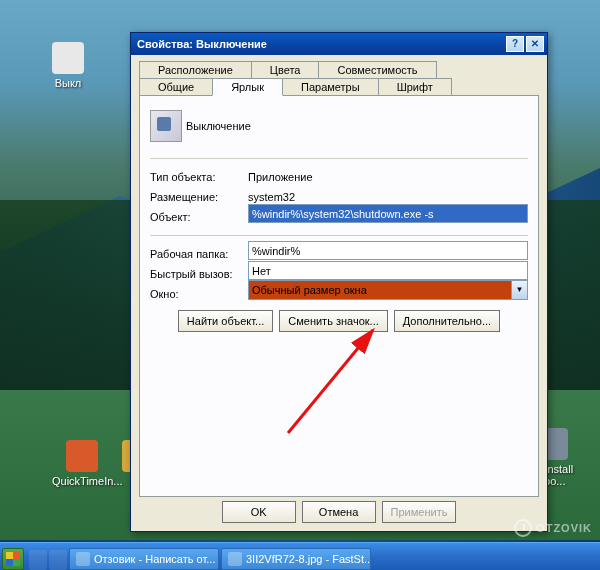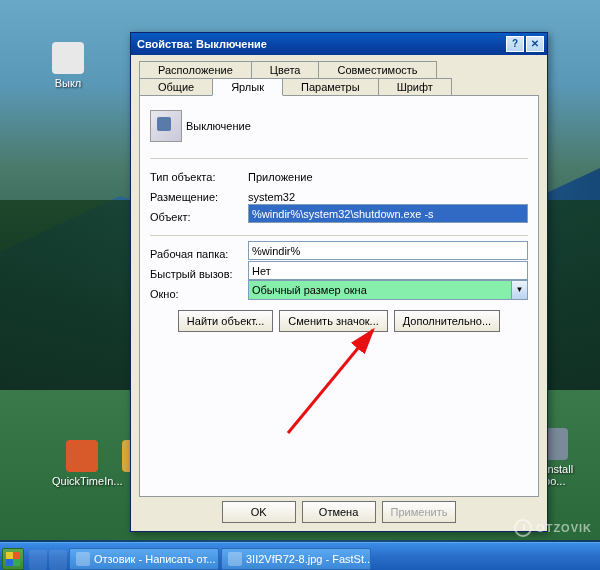--- a/index.html
+++ b/index.html
@@ -29,21 +29,21 @@
 .tab-row2{margin-top:0}
 .tab-content{border:1px solid #919b9c;background:#fcfcfe;padding:10px;margin:0 8px 8px;height:402px;position:relative}
 .icon-section{display:flex;align-items:center;gap:4px;padding:4px 0 12px}
 .app-icon{width:32px;height:32px;border:1px solid #999;background:linear-gradient(135deg,#e8e8f0 0%,#c8c8d8 100%);position:relative}
 .app-icon::after{content:"";position:absolute;top:6px;left:6px;width:14px;height:14px;background:#5a7aaa;border-radius:2px}
 .field-row{display:flex;align-items:flex-end;margin:0 0;min-height:20px}
 .field-label{width:98px;font-size:11px}
 .field-value{font-size:11px}
 .field-input{flex:1;border:1px solid #7f9db9;background:#fff;height:19px;padding:1px 3px;font-size:11px}
 .field-input.selected{background:#316ac5;color:#fff}
-.field-select{flex:1;border:1px solid #7f9db9;background:#86efac;height:20px;display:flex;align-items:center;padding:0 3px;position:relative}
+.field-select{flex:1;border:1px solid #7f9db9;background:#c2410c;height:20px;display:flex;align-items:center;padding:0 3px;position:relative}
 .field-select .arrow{position:absolute;right:0;top:0;width:16px;height:18px;background:linear-gradient(180deg,#ecf4fc 0%,#bcd4f0 100%);border-left:1px solid #7f9db9;text-align:center;line-height:18px;font-size:8px}
 .sep{border-top:1px solid #d0d0c0;margin:4px 0}
 .btn-row{display:flex;gap:6px;justify-content:center;margin-top:10px}
 .btn{border:1px solid #707070;background:linear-gradient(180deg,#fdfdfd 0%,#ece9d8 100%);height:22px;padding:0 8px;font-size:11px;cursor:pointer;min-width:90px}
 .dialog-buttons{position:absolute;bottom:8px;left:0;right:0;display:flex;gap:6px;justify-content:center;padding:0 8px}
 .dialog-buttons .btn{min-width:74px}
 .btn.disabled{color:#a0a0a0}
 .arrow-overlay{position:absolute;top:318px;left:278px;pointer-events:none;z-index:10}
 .arrow-overlay svg{width:110px;height:120px}
 .watermark{position:absolute;bottom:33px;right:8px;color:rgba(255,255,255,0.55);font-size:16px;font-weight:bold;letter-spacing:1px;display:flex;align-items:center;gap:4px}

